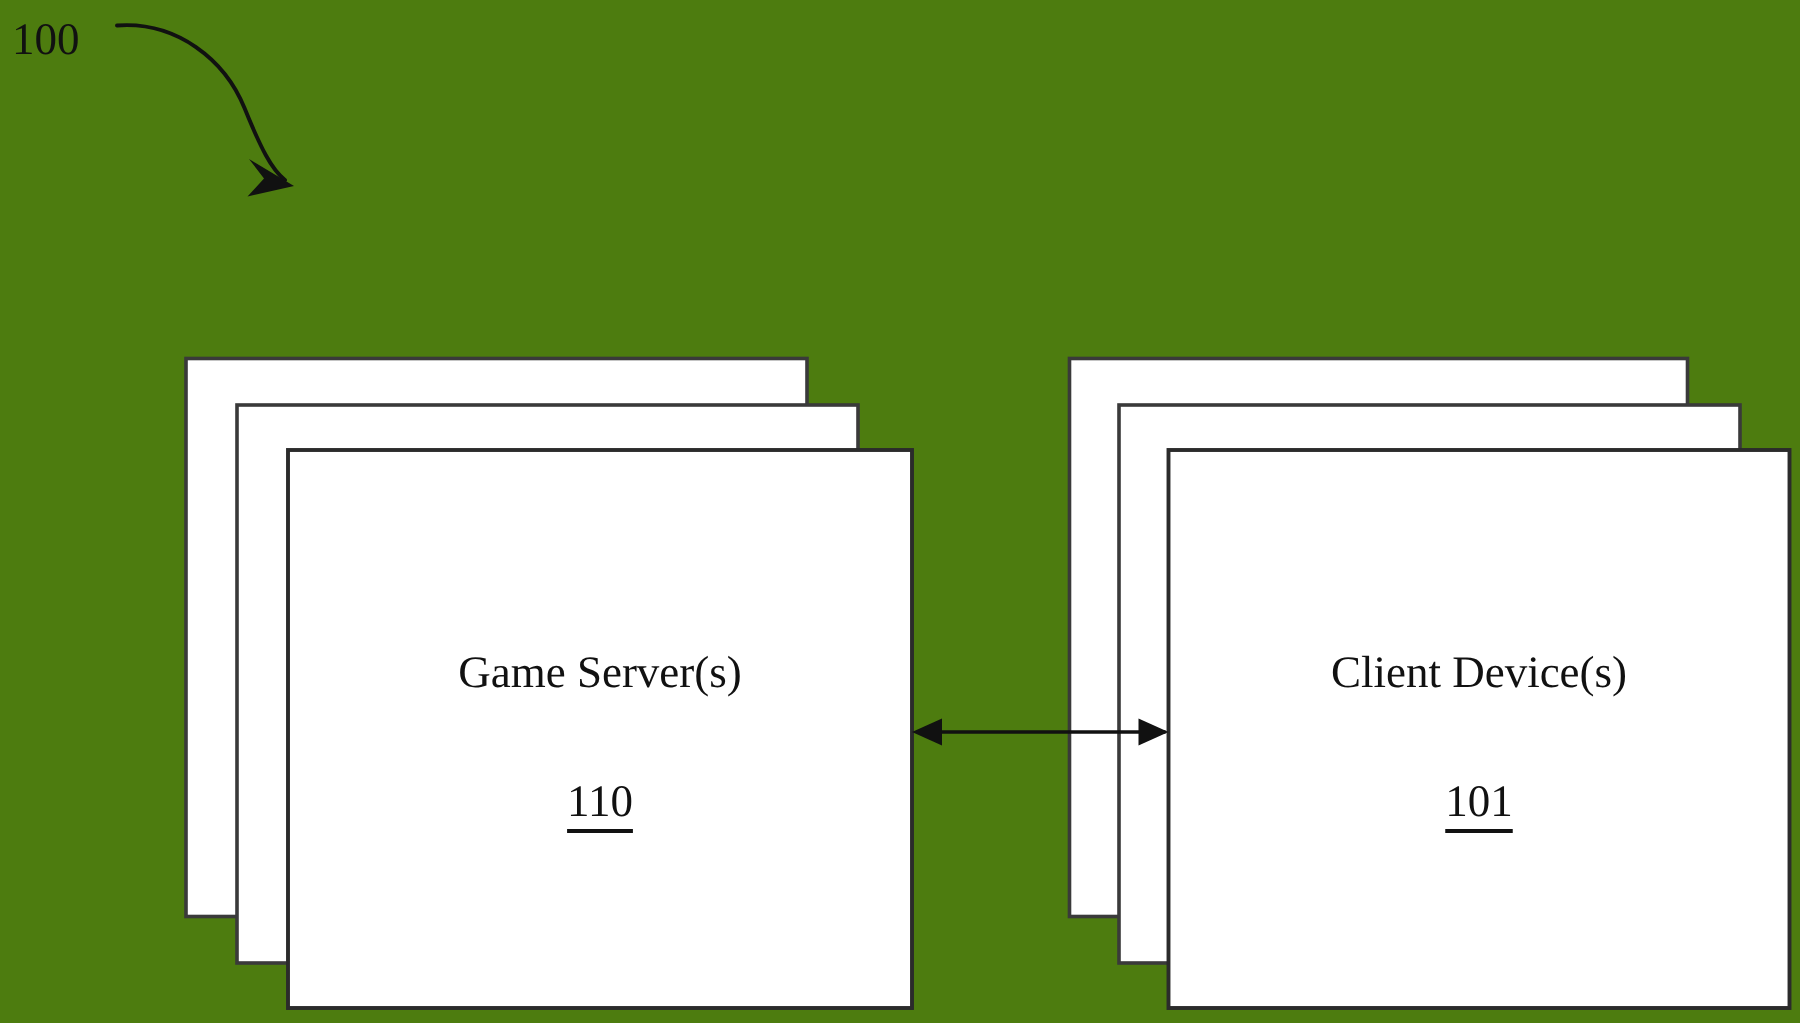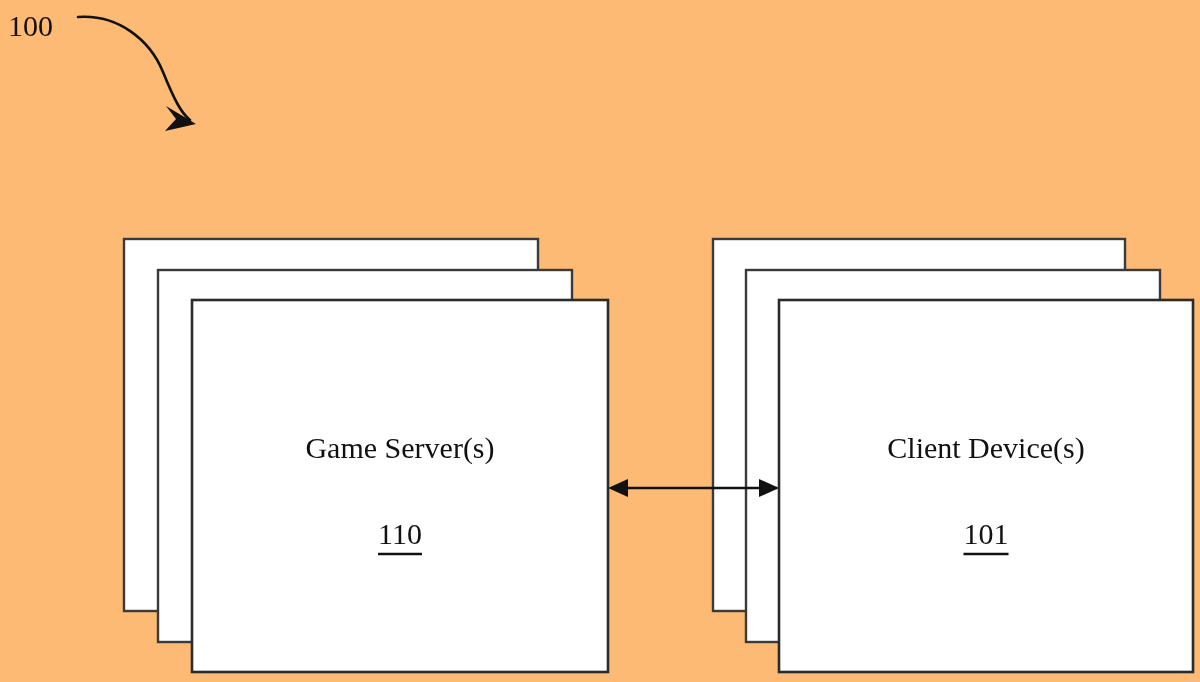--- a/index.html
+++ b/index.html
@@ -12,21 +12,21 @@
     width: 1200px;
     height: 682px;
     overflow: hidden;
     font-family: "Liberation Serif", "DejaVu Serif", serif;
     color: #000000;
   }
   #diagram-root {
     position: relative;
     width: 1200px;
     height: 682px;
-    background: #fdba74;
+    background: #4d7c0f;
   }
   #diagram-svg {
     position: absolute;
     top: 0;
     left: 0;
     width: 1200px;
     height: 682px;
     display: block;
   }
   .fig-ref-text {

